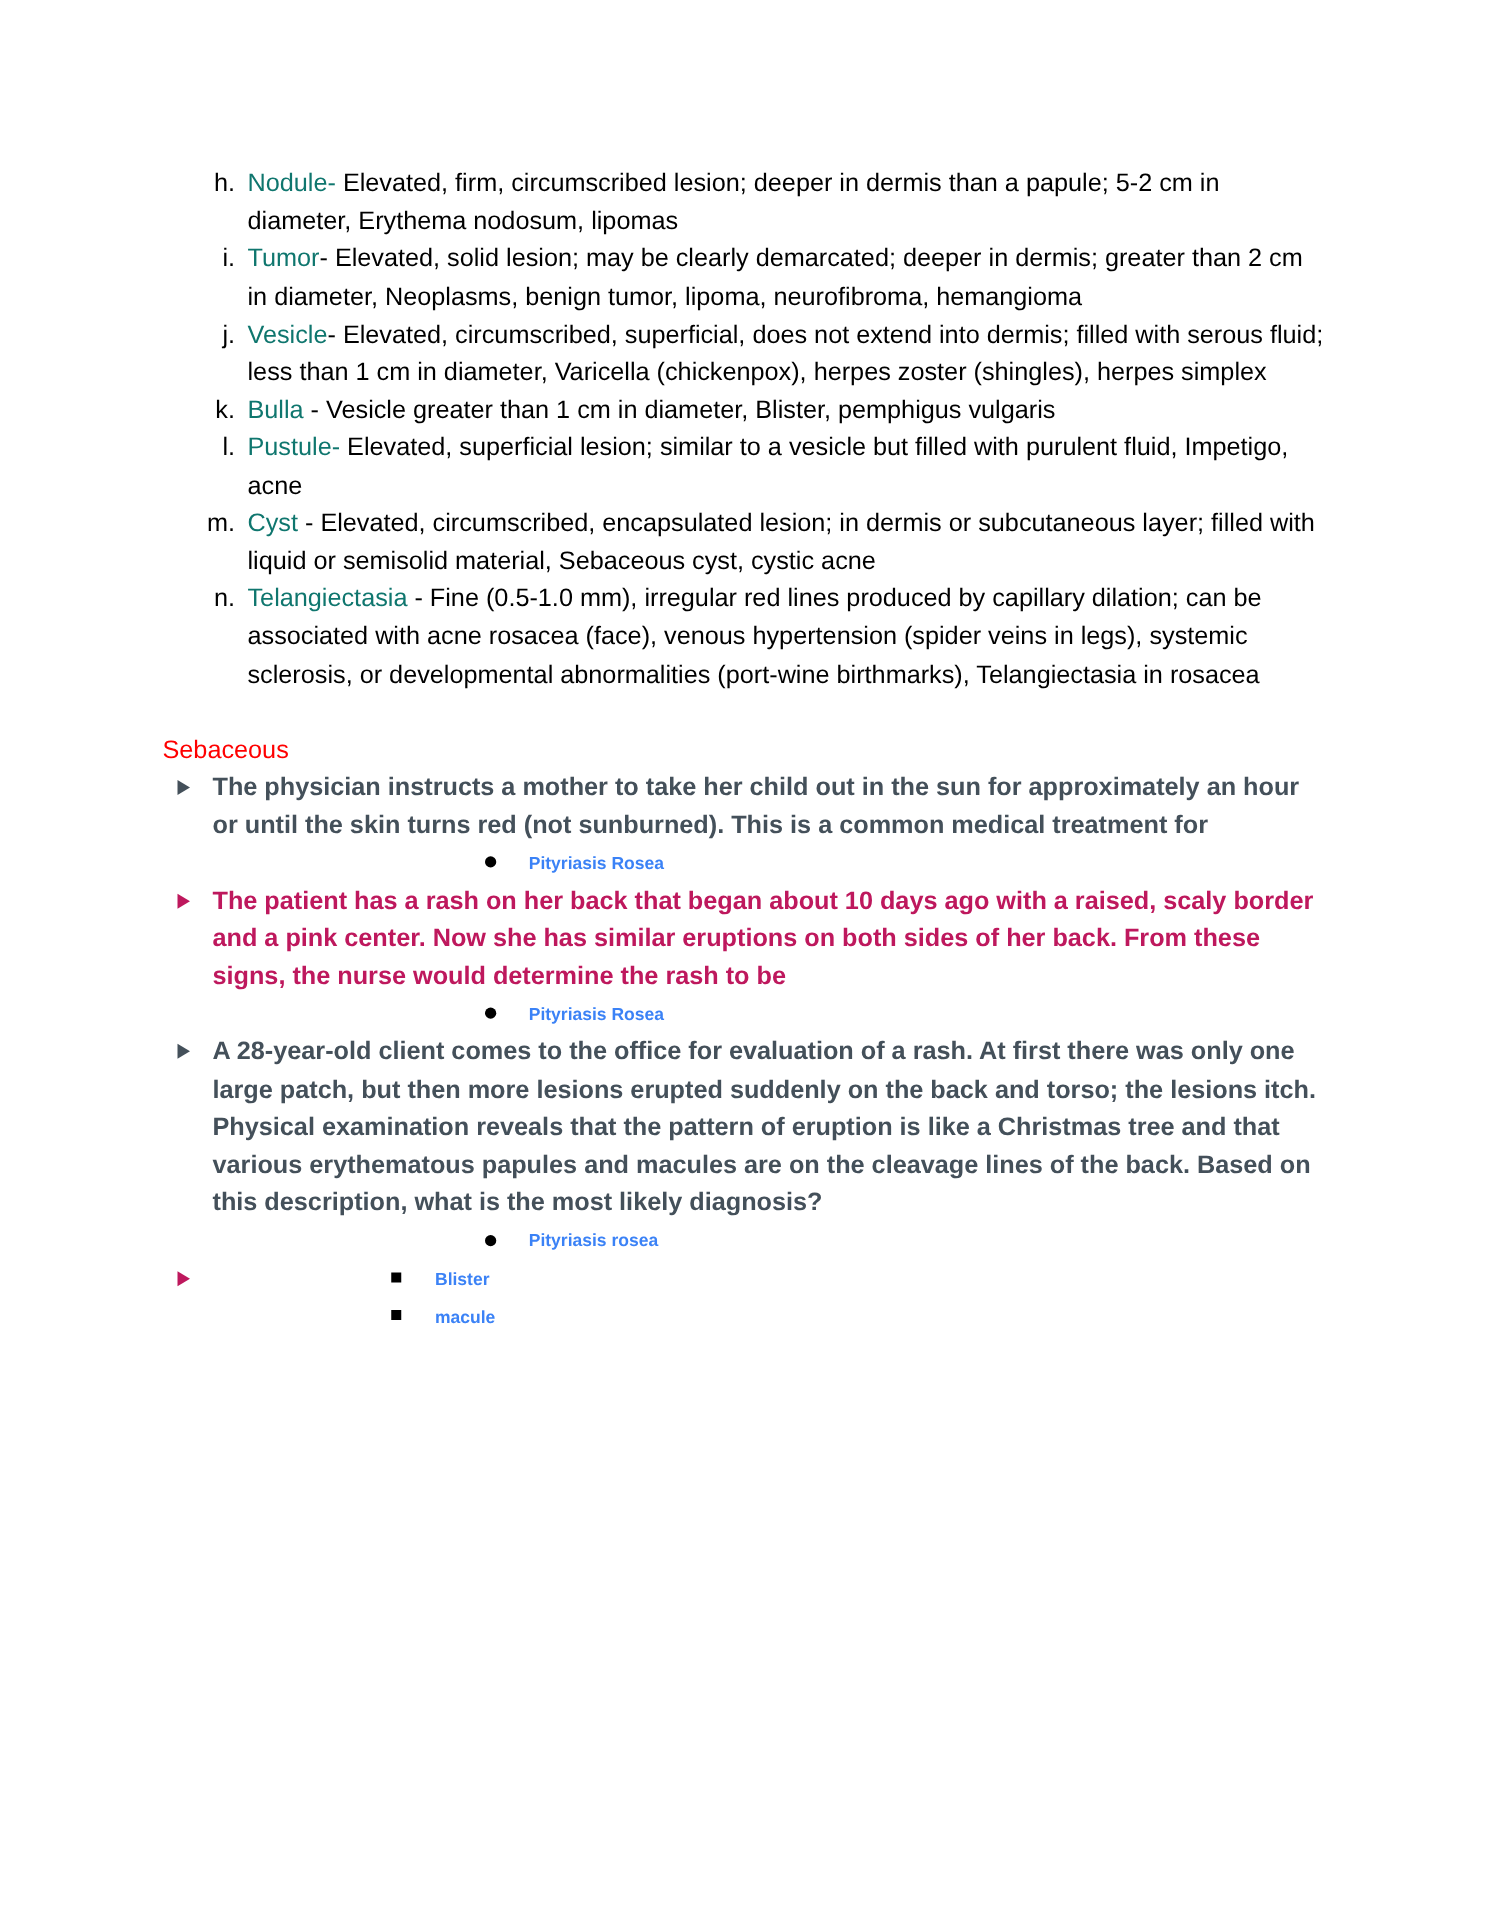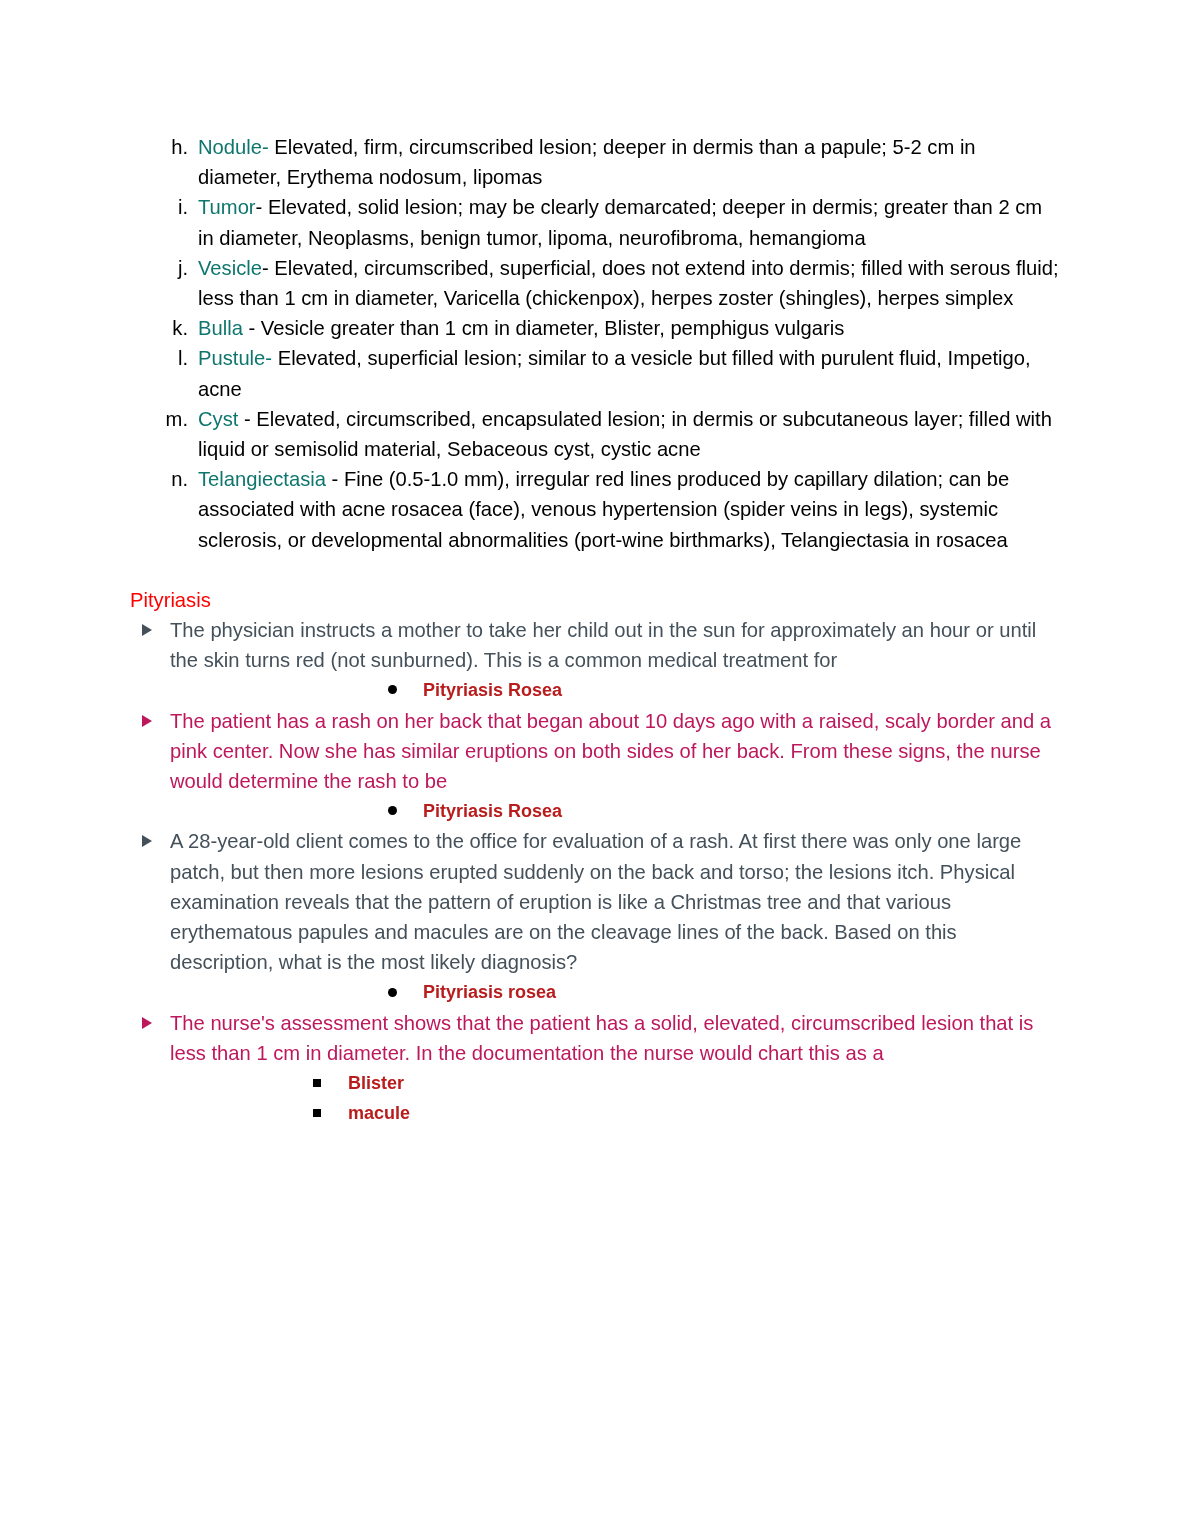--- a/index.html
+++ b/index.html
@@ -66,40 +66,41 @@
     list-style: none;
     margin: 0;
     padding: 0;
   }
   .q-item {
     position: relative;
     padding-left: 40px;
     font-size: 20.2px;
     line-height: 30.2px;
     margin: 0;
+    font-weight: bold;
   }
   .q-item.tone-gray  { color: #44505a; }
   .q-item.tone-black { color: #be185d; }
   .q-marker {
     position: absolute;
     left: 10px;
     top: 0;
     font-size: 17px;
     line-height: 30.2px;
     color: inherit;
   }
   .q-marker svg { display: block; margin-top: 8px; }
 
   
   .answer {
     position: relative;
-    font-size: 18px;
+    font-size: 14px;
     line-height: 30.2px;
     font-weight: bold;
-    color: #b91c1c;
+    color: #3b82f6;
     margin: 0;
   }
   .answer .ans-marker {
     position: absolute;
     top: 0;
     font-weight: normal;
     line-height: 30.2px;
     color: #000000;
   }
   
@@ -120,21 +121,21 @@
   <ol class="alpha-list" id="alpha-list">
       <li class="alpha-item"><span class="alpha-marker">h.</span><span class="term">Nodule-</span><span> Elevated, firm, circumscribed lesion; deeper in dermis than a papule; 5-2 cm in diameter, Erythema nodosum, lipomas</span></li>
       <li class="alpha-item"><span class="alpha-marker">i.</span><span class="term">Tumor</span><span>- Elevated, solid lesion; may be clearly demarcated; deeper in dermis; greater than 2 cm in diameter, Neoplasms, benign tumor, lipoma, neurofibroma, hemangioma</span></li>
       <li class="alpha-item"><span class="alpha-marker">j.</span><span class="term">Vesicle</span><span>- Elevated, circumscribed, superficial, does not extend into dermis; filled with serous fluid; less than 1 cm in diameter, Varicella (chickenpox), herpes zoster (shingles), herpes simplex</span></li>
       <li class="alpha-item"><span class="alpha-marker">k.</span><span class="term">Bulla</span><span> - Vesicle greater than 1 cm in diameter, Blister, pemphigus vulgaris</span></li>
       <li class="alpha-item"><span class="alpha-marker">l.</span><span class="term">Pustule-</span><span> Elevated, superficial lesion; similar to a vesicle but filled with purulent fluid, Impetigo, acne</span></li>
       <li class="alpha-item"><span class="alpha-marker">m.</span><span class="term">Cyst</span><span> - Elevated, circumscribed, encapsulated lesion; in dermis or subcutaneous layer; filled with liquid or semisolid material, Sebaceous cyst, cystic acne</span></li>
       <li class="alpha-item"><span class="alpha-marker">n.</span><span class="term">Telangiectasia</span><span> - Fine (0.5-1.0 mm), irregular red lines produced by capillary dilation; can be associated with acne rosacea (face), venous hypertension (spider veins in legs), systemic sclerosis, or developmental abnormalities (port-wine birthmarks), Telangiectasia in rosacea</span></li>
     </ol>
 
-  <div class="questions-heading">Pityriasis</div>
+  <div class="questions-heading">Sebaceous</div>
 
   <div class="q-list" id="q-list">
       <div class="q-item tone-gray"><span class="q-marker">
           <svg width="14" height="14" viewBox="0 0 14 14">
             <path d="M2 1 L12 7 L2 13 Z" fill="currentColor"></path>
           </svg>
         </span><span>The physician instructs a mother to take her child out in the sun for approximately an hour or until the skin turns red (not sunburned). This is a common medical treatment for</span></div>
       <div class="answer lvl-round"><span class="ans-marker"><span class="rd"></span></span><span>Pityriasis Rosea</span></div>
       <div class="q-item tone-black"><span class="q-marker">
           <svg width="14" height="14" viewBox="0 0 14 14">
@@ -145,18 +146,18 @@
       <div class="q-item tone-gray"><span class="q-marker">
           <svg width="14" height="14" viewBox="0 0 14 14">
             <path d="M2 1 L12 7 L2 13 Z" fill="currentColor"></path>
           </svg>
         </span><span>A 28-year-old client comes to the office for evaluation of a rash. At first there was only one large patch, but then more lesions erupted suddenly on the back and torso; the lesions itch. Physical examination reveals that the pattern of eruption is like a Christmas tree and that various erythematous papules and macules are on the cleavage lines of the back. Based on this description, what is the most likely diagnosis?</span></div>
       <div class="answer lvl-round"><span class="ans-marker"><span class="rd"></span></span><span>Pityriasis rosea</span></div>
       <div class="q-item tone-black"><span class="q-marker">
           <svg width="14" height="14" viewBox="0 0 14 14">
             <path d="M2 1 L12 7 L2 13 Z" fill="currentColor"></path>
           </svg>
-        </span><span>The nurse's assessment shows that the patient has a solid, elevated, circumscribed lesion that is less than 1 cm in diameter. In the documentation the nurse would chart this as a</span></div>
+        </span></div>
       <div class="answer lvl-square"><span class="ans-marker"><span class="sq"></span></span><span>Blister</span></div>
       <div class="answer lvl-square"><span class="ans-marker"><span class="sq"></span></span><span>macule</span></div>
     </div>
 
 </div>
 
 </body></html>

